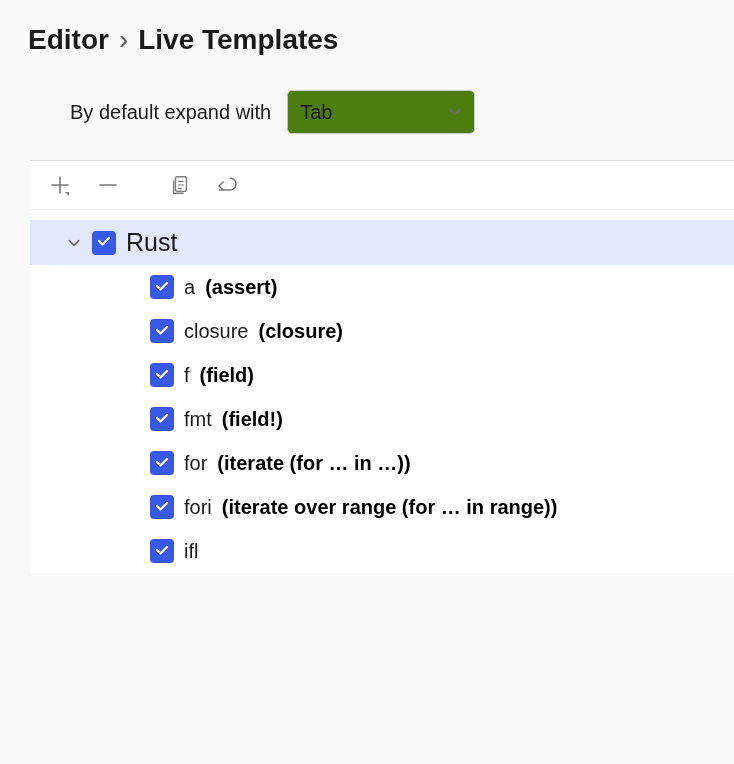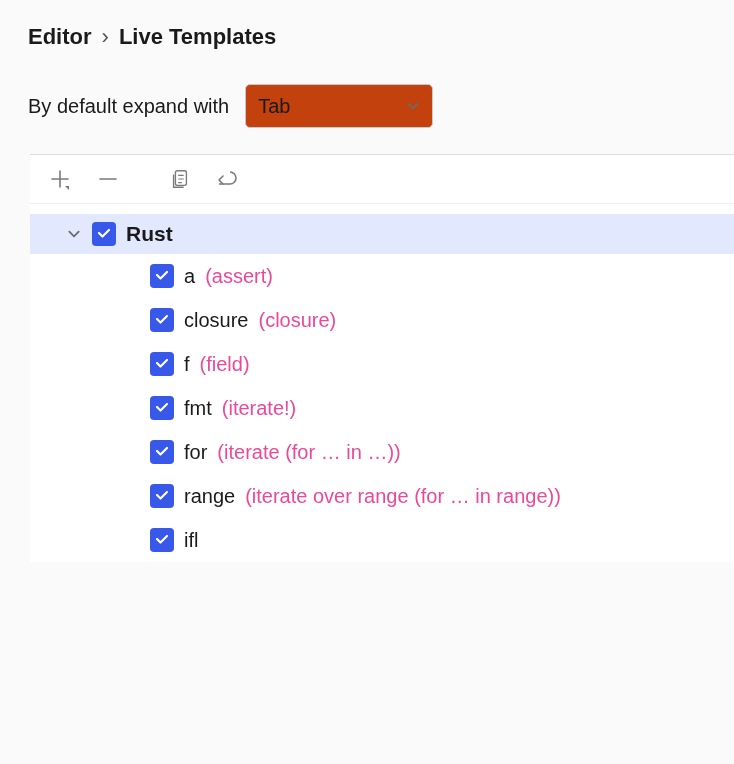--- a/index.html
+++ b/index.html
@@ -15,37 +15,38 @@
       padding: 24px 0 0 28px;
       width: 734px;
       height: 764px;
       overflow: hidden;
     }
     .breadcrumb {
       display: flex;
       align-items: center;
       gap: 10px;
       margin-bottom: 34px;
-      font-size: 22px;
+      font-size: 28px;
       font-weight: 700;
     }
     .breadcrumb-sep {
       font-weight: 400;
       color: #555;
     }
     .expand-row {
       display: flex;
       align-items: center;
       gap: 16px;
       margin-bottom: 26px;
+      margin-left: 42px;
     }
     .dropdown {
       border: 1px solid #c9c9c9;
       border-radius: 5px;
-      background: #c2410c;
+      background: #4d7c0f;
       height: 44px;
       width: 188px;
       display: flex;
       align-items: center;
       justify-content: space-between;
       padding: 0 12px;
       cursor: pointer;
     }
     .chevron-down {
       display: inline-block;
@@ -103,34 +104,35 @@
       display: inline-flex;
       align-items: center;
       justify-content: center;
       flex-shrink: 0;
       cursor: pointer;
     }
     .check-mark {
       color: #fff;
     }
     .group-label {
-      font-weight: 700;
-      font-size: 21px;
+      font-weight: 400;
+      font-size: 25px;
     }
     .template-row {
       display: flex;
       align-items: center;
       gap: 10px;
       padding: 10px 0 10px 120px;
     }
     .template-abbr {
       color: #1a1a1a;
     }
     .template-desc {
-      color: #ec4899;
+      color: #000000;
+      font-weight: bold;
     }
     #templates-container {
       display: block;
     }
   </style>
 </head>
 <body>
 
 <div class="breadcrumb">
   <span>Editor</span>
@@ -224,38 +226,38 @@
           <span class="template-abbr">f</span>
           <span class="template-desc">(field)</span>
         </div>
         <div class="template-row">
           <span class="checkbox">
             <span class="check-mark"><svg width="16" height="16" viewBox="0 0 16 16">
                 <path d="M3 8 L6.5 11.5 L13 5" stroke="#fff" stroke-width="2.2" fill="none" stroke-linecap="round" stroke-linejoin="round"></path>
               </svg></span>
           </span>
           <span class="template-abbr">fmt</span>
-          <span class="template-desc">(iterate!)</span>
+          <span class="template-desc">(field!)</span>
         </div>
         <div class="template-row">
           <span class="checkbox">
             <span class="check-mark"><svg width="16" height="16" viewBox="0 0 16 16">
                 <path d="M3 8 L6.5 11.5 L13 5" stroke="#fff" stroke-width="2.2" fill="none" stroke-linecap="round" stroke-linejoin="round"></path>
               </svg></span>
           </span>
           <span class="template-abbr">for</span>
           <span class="template-desc">(iterate (for … in …))</span>
         </div>
         <div class="template-row">
           <span class="checkbox">
             <span class="check-mark"><svg width="16" height="16" viewBox="0 0 16 16">
                 <path d="M3 8 L6.5 11.5 L13 5" stroke="#fff" stroke-width="2.2" fill="none" stroke-linecap="round" stroke-linejoin="round"></path>
               </svg></span>
           </span>
-          <span class="template-abbr">range</span>
+          <span class="template-abbr">fori</span>
           <span class="template-desc">(iterate over range (for … in range))</span>
         </div>
         <div class="template-row">
           <span class="checkbox">
             <span class="check-mark"><svg width="16" height="16" viewBox="0 0 16 16">
                 <path d="M3 8 L6.5 11.5 L13 5" stroke="#fff" stroke-width="2.2" fill="none" stroke-linecap="round" stroke-linejoin="round"></path>
               </svg></span>
           </span>
           <span class="template-abbr">ifl</span>
         </div>

